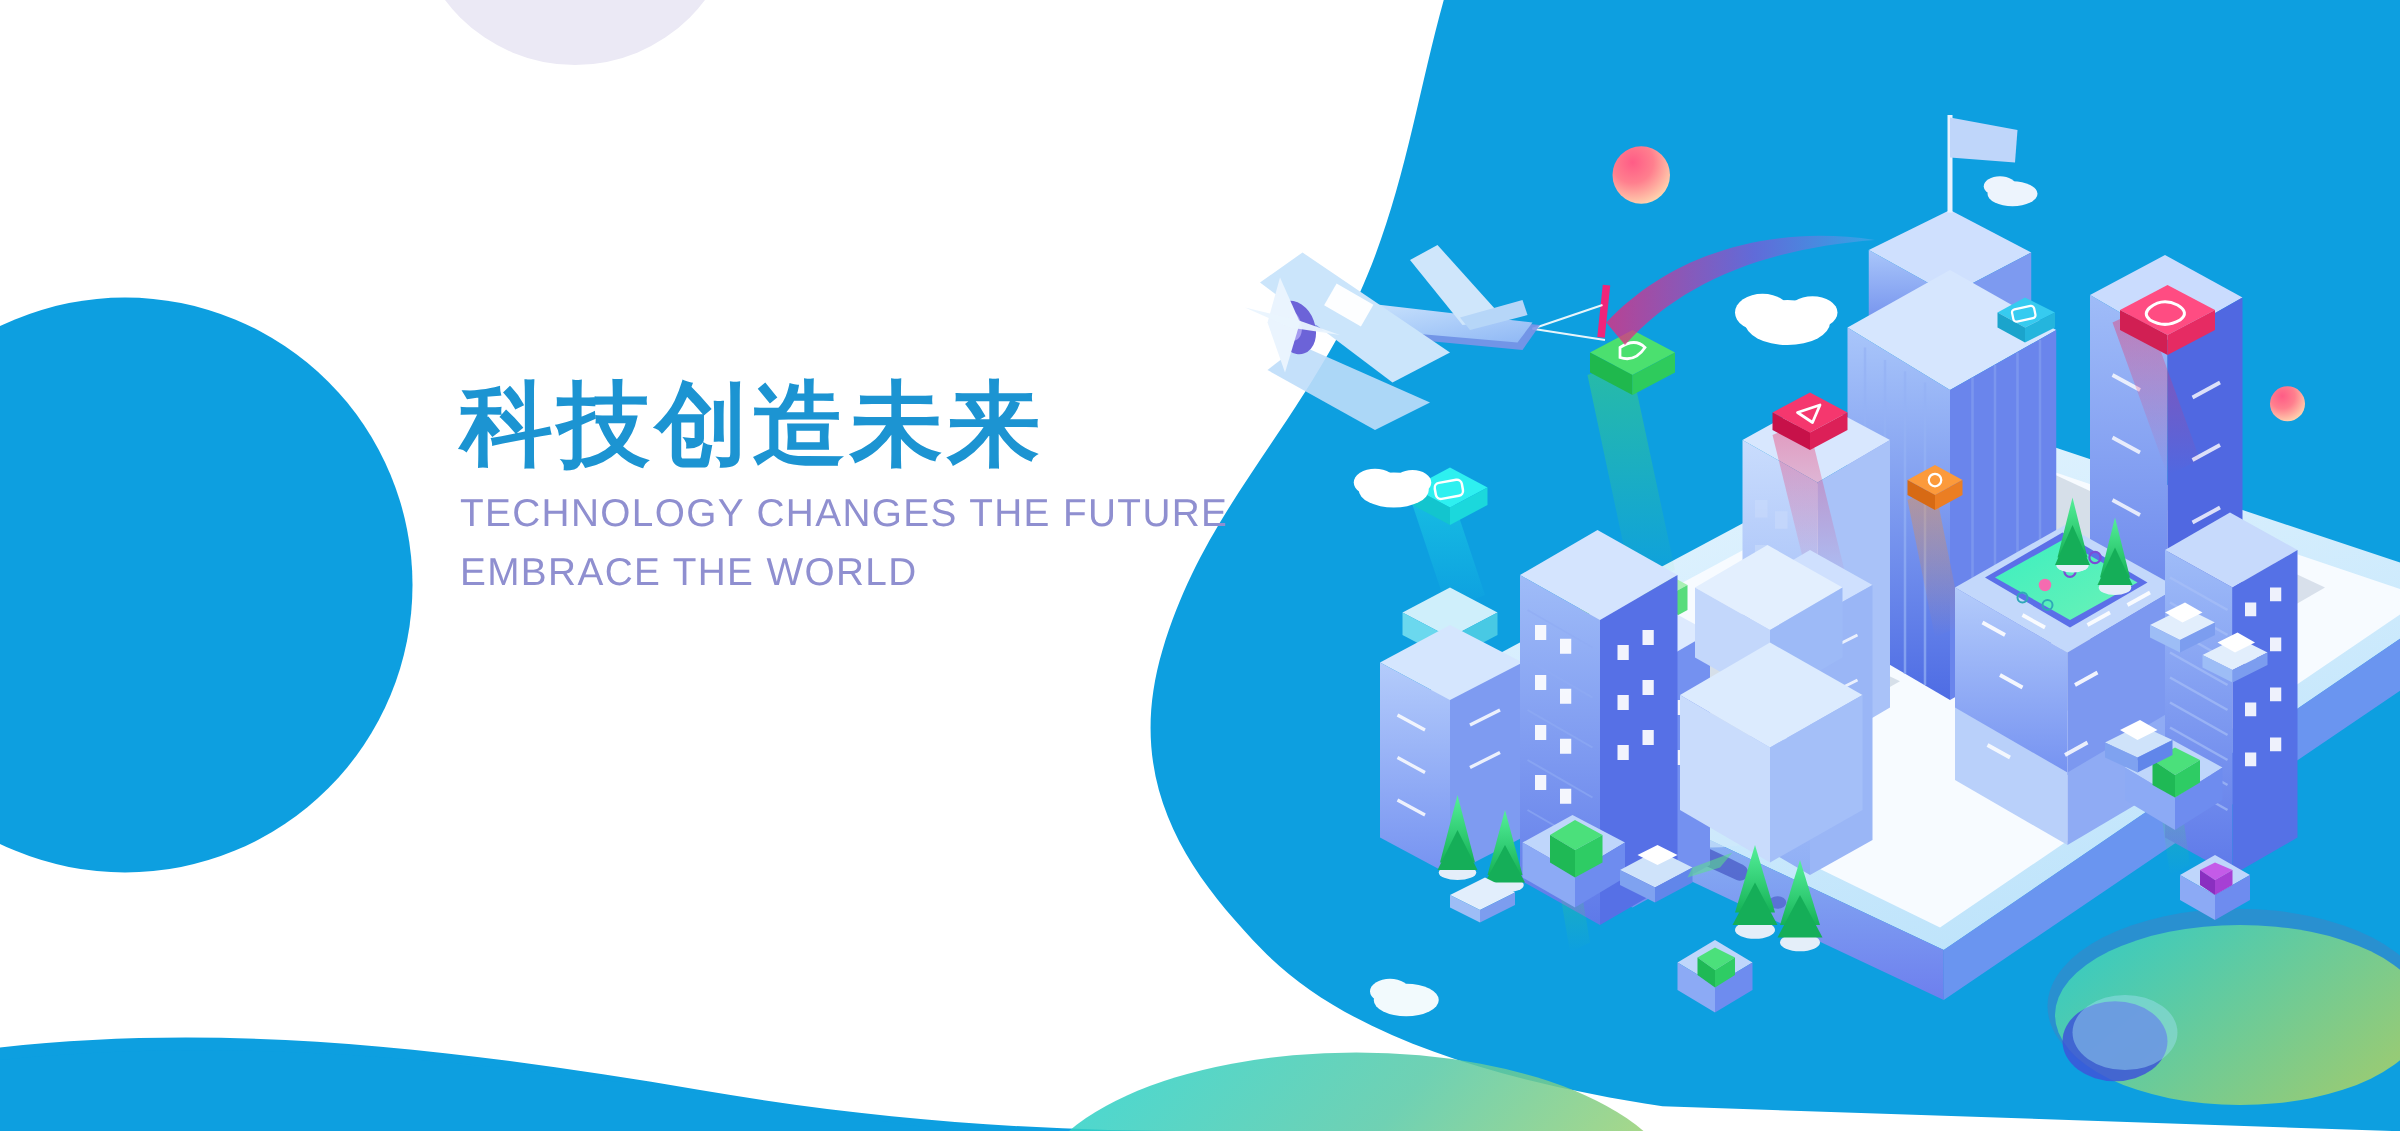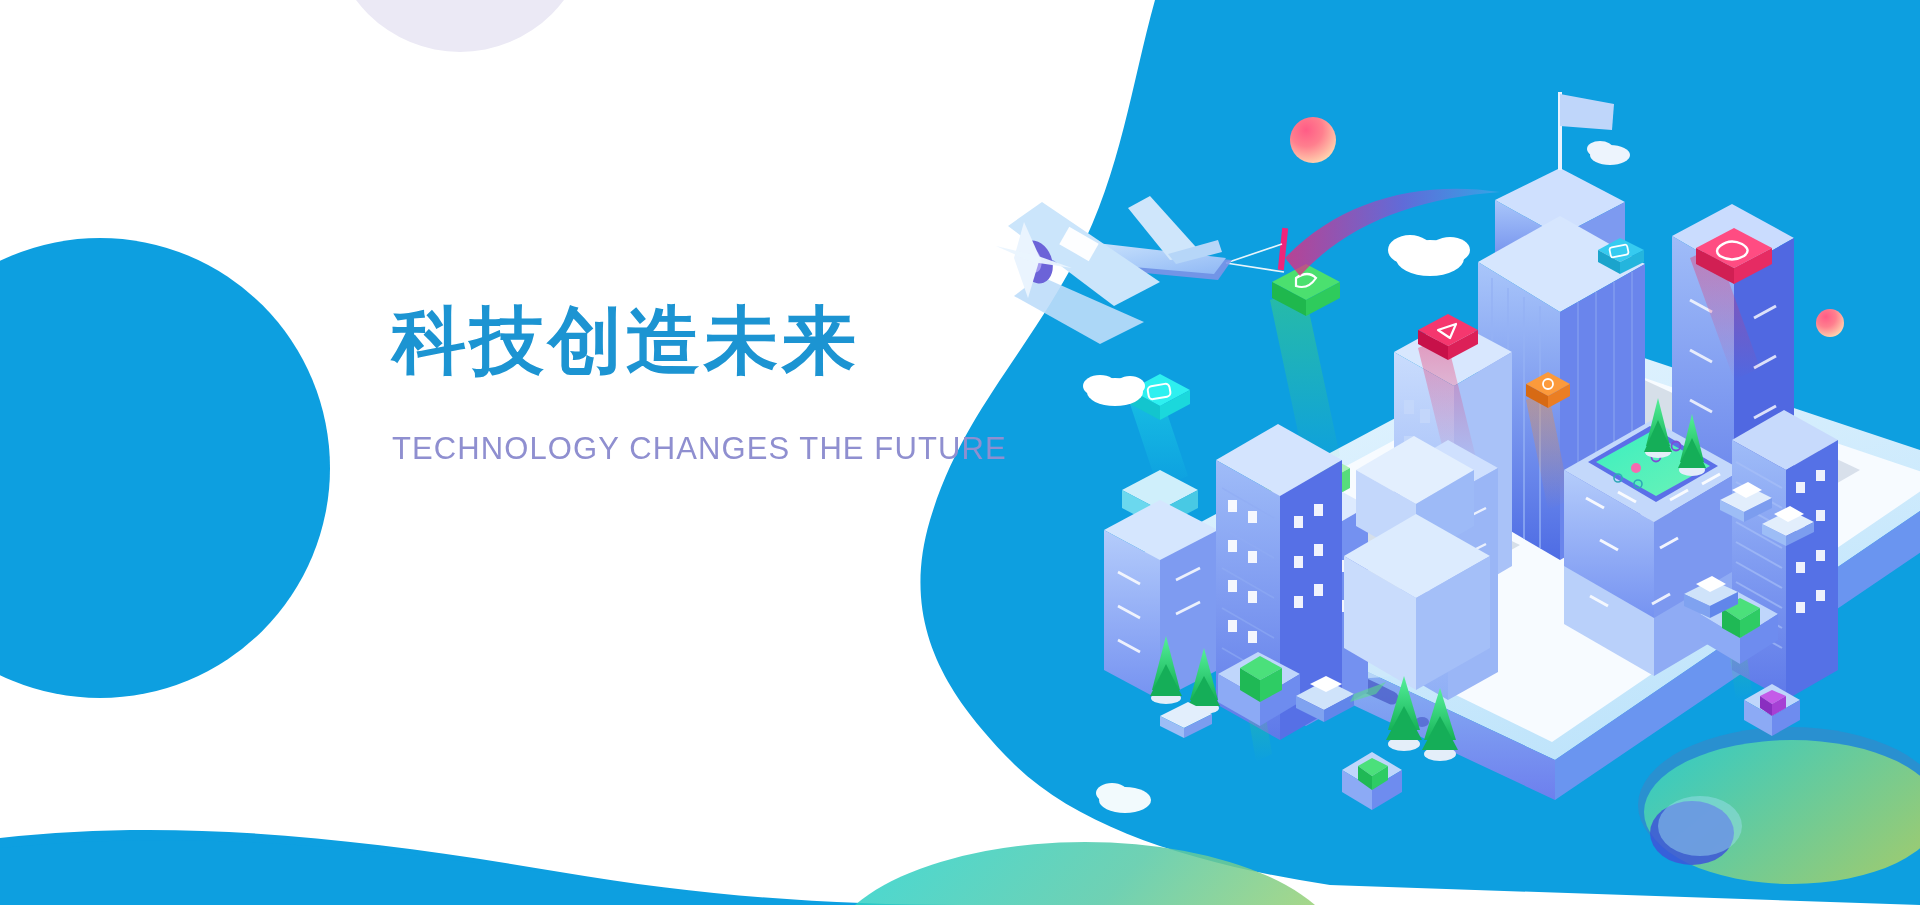--- a/index.html
+++ b/index.html
@@ -7,33 +7,33 @@
     width:1920px;height:905px;overflow:hidden;
     background:#FFFFFF;
     font-family:"Liberation Sans","DejaVu Sans",sans-serif;
   }
   #banner{position:relative;width:1920px;height:905px;overflow:hidden;background:#FFFFFF;}
   #bg-svg{position:absolute;inset:0;width:1920px;height:905px;}
   #city-svg{position:absolute;left:0;top:0;width:1920px;height:905px;}
 
   
   #text-block{
-    position:absolute;left:392px;top:292px;width:700px;
+    position:absolute;left:368px;top:292px;width:700px;
     z-index:40;
   }
   .headline{
     font-size:74px;
     font-weight:bold;
     letter-spacing:4px;
     line-height:1.30;
     color:#1C94D2;
     white-space:nowrap;
     font-family:"DejaVu Sans","Liberation Sans",sans-serif;
   }
-  #sub-wrap{margin-top:38px;}
+  #sub-wrap{}
   .subline{
     font-size:31px;
     letter-spacing:1.1px;
     line-height:1.50;
     color:#8F8FD0;
     white-space:nowrap;
     font-family:"Liberation Sans","DejaVu Sans",sans-serif;
   }
 </style>
 </head>
@@ -567,16 +567,17 @@
       <path d="M1598,250 L1620,262 L1620,274 L1598,262 Z" fill="#1BA4CC"></path>
       <path d="M1620,262 L1644,250 L1644,262 L1620,274 Z" fill="#24B5DD"></path>
       <rect x="1610" y="246" width="18" height="10" rx="2.5" fill="none" stroke="#FFFFFF" stroke-width="1.8" transform="rotate(-12 1619 251)"></rect>
     </g>
   </svg>
 
   <div id="text-block">
     <div class="headline">科技创造未来</div>
     <div id="sub-wrap">
       <div class="subline">TECHNOLOGY CHANGES THE FUTURE</div>
+      <div class="subline">EMBRACE THE WORLD</div>
     </div>
   </div>
 
 </div>
 
 </body></html>

